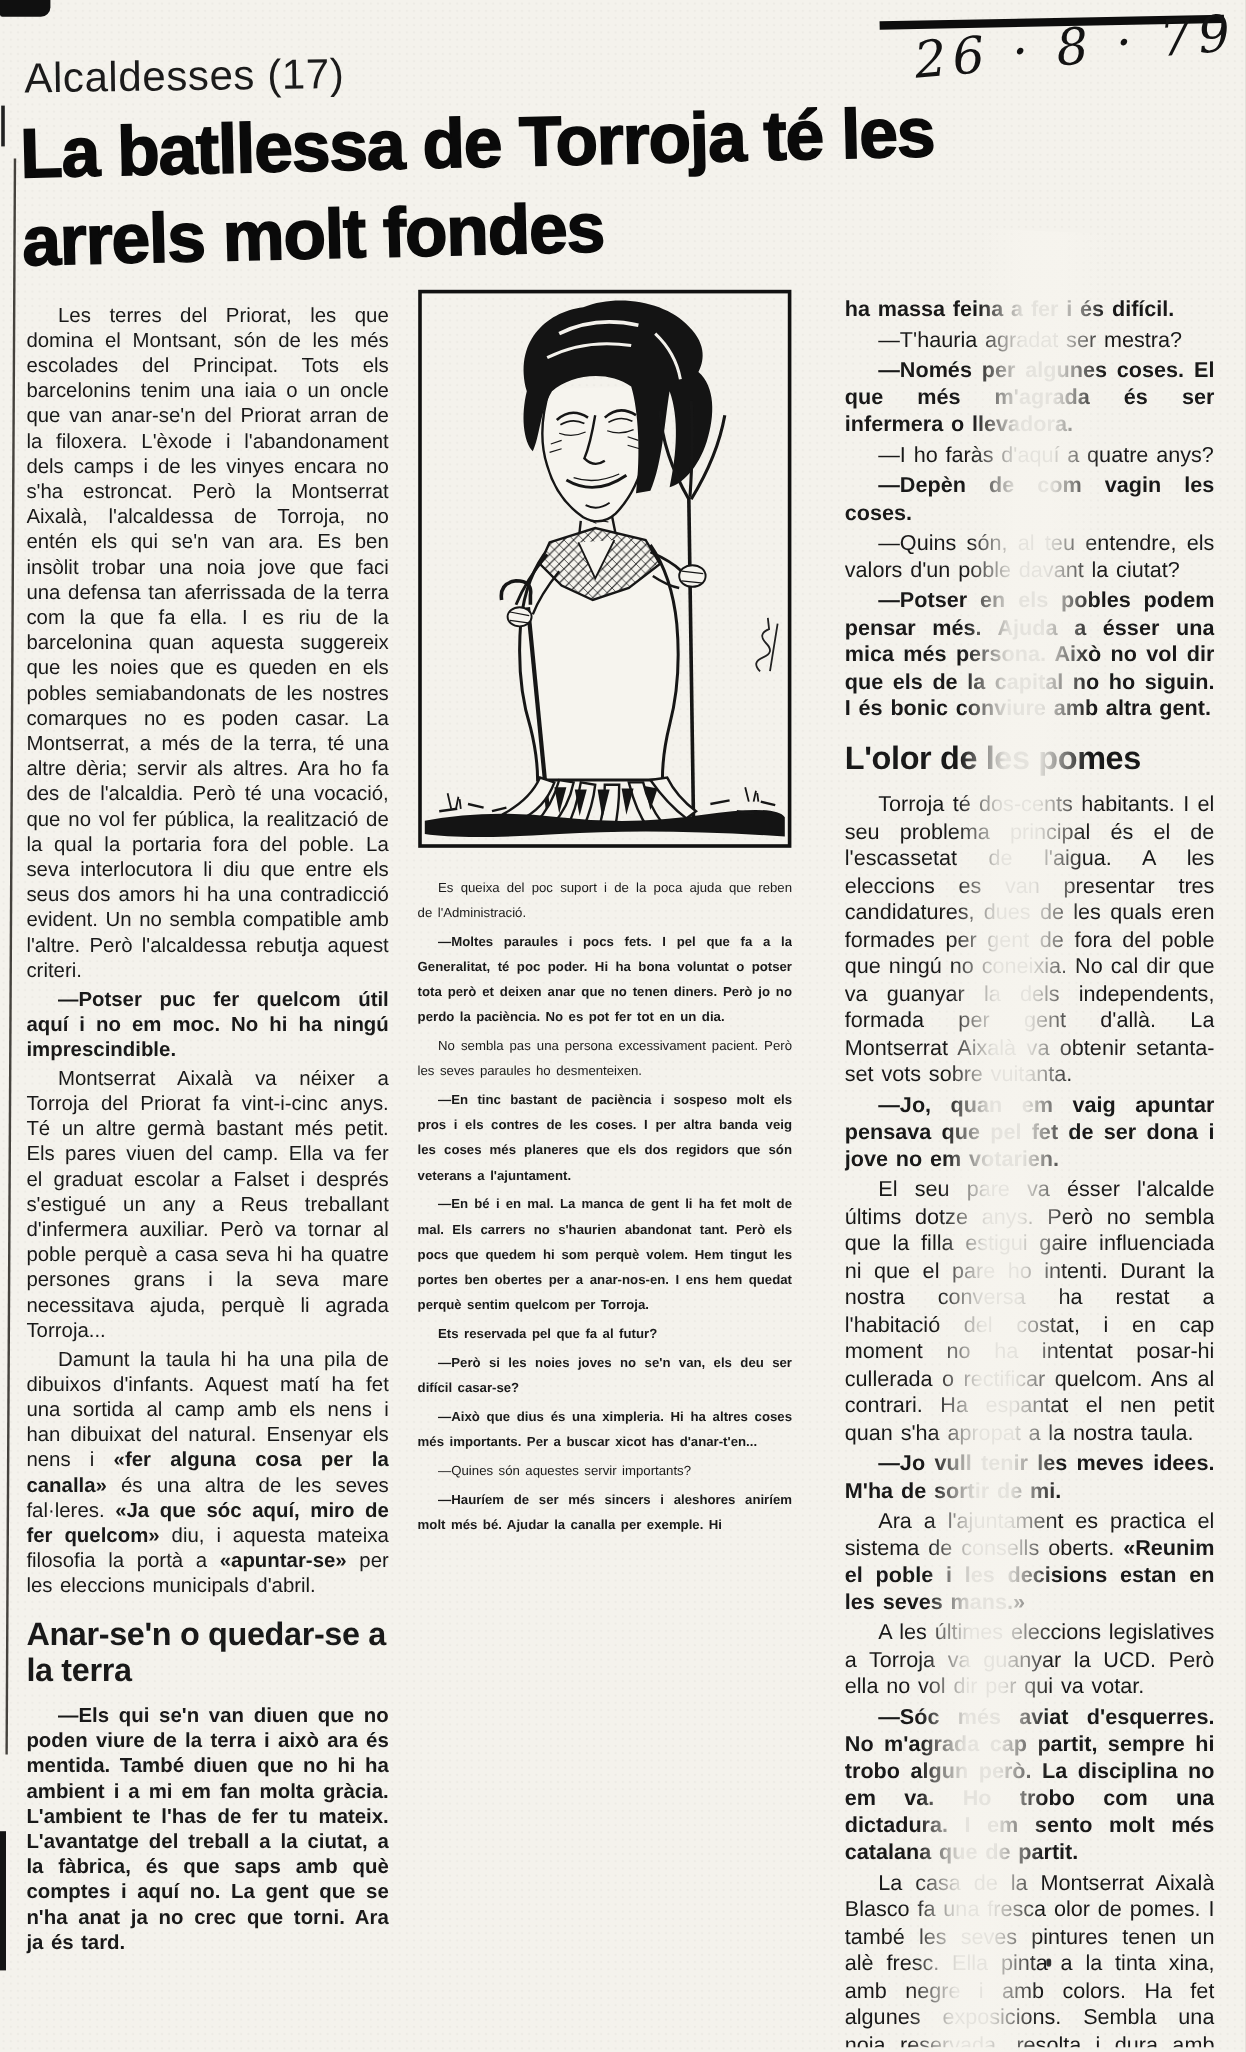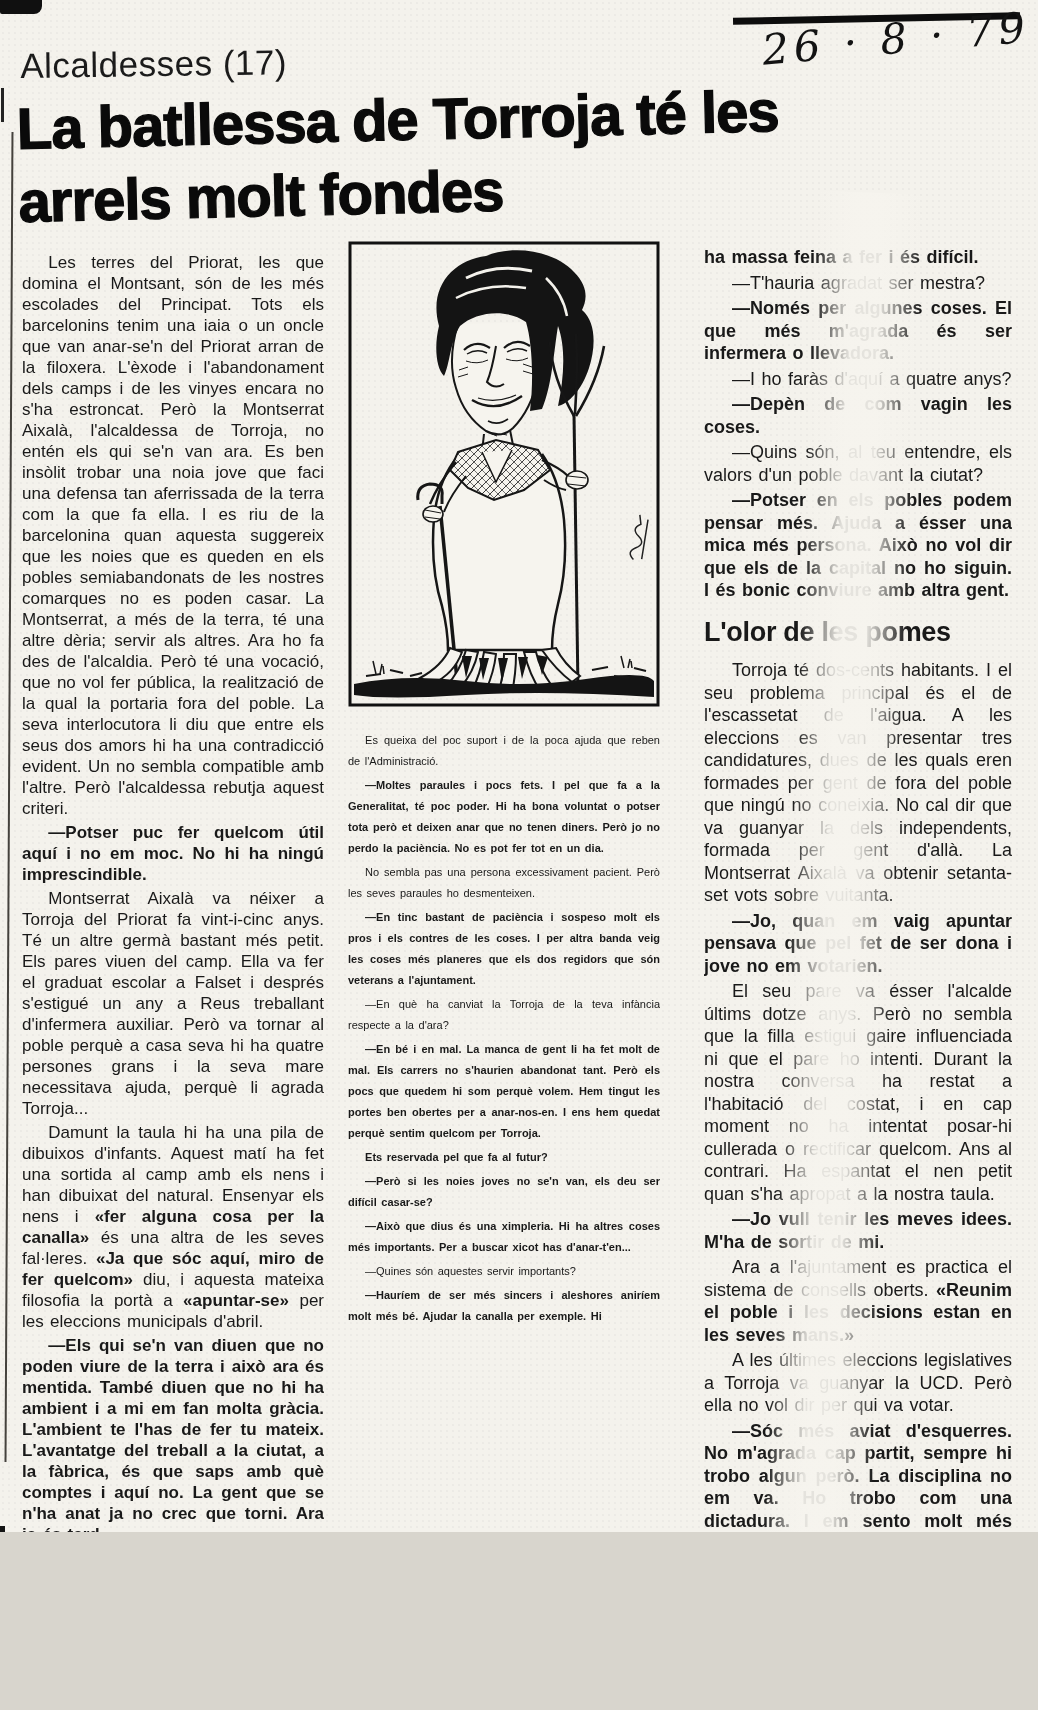--- a/index.html
+++ b/index.html
@@ -1,17 +1,17 @@
 <!DOCTYPE html>
 <html><head>
 <meta charset="utf-8">
 <style>
   html,body{margin:0;padding:0;background:#d8d5cd;}
   .sheet{
-    position:relative;width:1038px;height:1532px;overflow:hidden;
+    position:relative;width:1038px;height:1710px;overflow:hidden;
     background:#f4f2ec;
     background-image:radial-gradient(rgba(40,38,34,.035) 1px, transparent 1.2px);
     background-size:6px 6px;
     font-family:"Liberation Sans", sans-serif;
     color:#191919;
   }
   
   .corner-blob{position:absolute;left:0;top:0;width:42px;height:14px;background:#101010;border-radius:0 0 8px 2px;}
   .topright-bar{position:absolute;left:733px;top:15px;width:287px;height:7px;background:#0d0d0d;transform:rotate(-1.1deg);}
   .edge-line{position:absolute;left:8px;top:132px;width:2px;height:1330px;background:#26231f;transform:rotate(.3deg);opacity:.85;}
@@ -68,22 +68,22 @@
   <div class="kicker">Alcaldesses (17)</div>
   <div class="hand-date">26 · 8 · 79</div>
 
   <h1 class="headline"><span>La batllessa de Torroja té les</span><br><span>arrels molt fondes</span></h1>
 
   <div class="col col1" id="col1">
       <p class="para normal"><span>Les terres del Priorat, les que domina el Montsant, són de les més escolades del Principat. Tots els barcelonins tenim una iaia o un oncle que van anar-se'n del Priorat arran de la filoxera. L'èxode i l'abandonament dels camps i de les vinyes encara no s'ha estroncat. Però la Montserrat Aixalà, l'alcaldessa de Torroja, no entén els qui se'n van ara. Es ben insòlit trobar una noia jove que faci una defensa tan aferrissada de la terra com la que fa ella. I es riu de la barcelonina quan aquesta suggereix que les noies que es queden en els pobles semiabandonats de les nostres comarques no es poden casar. La Montserrat, a més de la terra, té una altre dèria; servir als altres. Ara ho fa des de l'alcaldia. Però té una vocació, que no vol fer pública, la realització de la qual la portaria fora del poble. La seva interlocutora li diu que entre els seus dos amors hi ha una contradicció evident. Un no sembla compatible amb l'altre. Però l'alcaldessa rebutja aquest criteri.</span></p>
       <p class="para bold"><span>—Potser puc fer quelcom útil aquí i no em moc. No hi ha ningú imprescindible.</span></p>
       <p class="para normal"><span>Montserrat Aixalà va néixer a Torroja del Priorat fa vint-i-cinc anys. Té un altre germà bastant més petit. Els pares viuen del camp. Ella va fer el graduat escolar a Falset i després s'estigué un any a Reus treballant d'infermera auxiliar. Però va tornar al poble perquè a casa seva hi ha quatre persones grans i la seva mare necessitava ajuda, perquè li agrada Torroja...</span></p>
       <p class="para normal"><span>Damunt la taula hi ha una pila de dibuixos d'infants. Aquest matí ha fet una sortida al camp amb els nens i han dibuixat del natural. Ensenyar els nens i </span><span class="b">«fer alguna cosa per la canalla»</span><span> és una altra de les seves fal·leres. </span><span class="b">«Ja que sóc aquí, miro de fer quelcom»</span><span> diu, i aquesta mateixa filosofia la portà a </span><span class="b">«apuntar-se»</span><span> per les eleccions municipals d'abril.</span></p>
+      <p class="para subhead"><span>Anar-se'n o quedar-se a la terra</span></p>
       <p class="para bold"><span>—Els qui se'n van diuen que no poden viure de la terra i això ara és mentida. També diuen que no hi ha ambient i a mi em fan molta gràcia. L'ambient te l'has de fer tu mateix. L'avantatge del treball a la ciutat, a la fàbrica, és que saps amb què comptes i aquí no. La gent que se n'ha anat ja no crec que torni. Ara ja és tard.</span></p>
-      <p class="para subhead"><span>Anar-se'n o quedar-se a la terra</span></p>
     </div>
 
   <div class="figure">
     <svg width="316" height="472" viewBox="0 0 316 472" xmlns="http://www.w3.org/2000/svg">
       <rect x="4" y="5" width="308" height="462" fill="none" stroke="#111" stroke-width="3"></rect>
 
       <path d="M112,86 Q101,122 110,150 Q118,178 140,193 Q155,201 167,190 Q185,172 192,140 Q198,112 194,84" fill="#f6f4ee" stroke="#161616" stroke-width="2"></path>
 
       <path d="M93,88 C82,48 108,22 140,18 C170,6 210,14 228,34 C244,50 240,64 236,72 C250,84 250,108 243,130 C236,152 222,166 212,168 C218,140 220,110 212,88 C208,112 206,148 196,171 L184,173 C188,140 186,104 180,84 C160,70 130,74 114,88 C104,104 104,126 98,138 C90,130 88,108 93,88 Z" fill="#141414"></path>
       <path d="M120,40 Q150,25 186,33" fill="none" stroke="#f4f2ec" stroke-width="3"></path>
@@ -175,21 +175,20 @@
         <path d="M270,300 q6,-9 12,0 q6,9 12,0 q6,-9 12,0 l9,-3 M272,308 l40,-2" stroke="#222" stroke-width="1.5" fill="none"></path>
       </g>
     </svg>
   </div>
 
   <div class="col col2" id="col2">
       <p class="para normal"><span>Es queixa del poc suport i de la poca ajuda que reben de l'Administració.</span></p>
       <p class="para bold"><span>—Moltes paraules i pocs fets. I pel que fa a la Generalitat, té poc poder. Hi ha bona voluntat o potser tota però et deixen anar que no tenen diners. Però jo no perdo la paciència. No es pot fer tot en un dia.</span></p>
       <p class="para normal"><span>No sembla pas una persona excessivament pacient. Però les seves paraules ho desmenteixen.</span></p>
       <p class="para bold"><span>—En tinc bastant de paciència i sospeso molt els pros i els contres de les coses. I per altra banda veig les coses més planeres que els dos regidors que són veterans a l'ajuntament.</span></p>
-      <p class="para normal"><span>—En què ha canviat la Torroja de la teva infància respecte a la d'ara?</span></p>
       <p class="para bold"><span>—En bé i en mal. La manca de gent li ha fet molt de mal. Els carrers no s'haurien abandonat tant. Però els pocs que quedem hi som perquè volem. Hem tingut les portes ben obertes per a anar-nos-en. I ens hem quedat perquè sentim quelcom per Torroja.</span></p>
       <p class="para bold"><span>Ets reservada pel que fa al futur?</span></p>
       <p class="para bold"><span>—Però si les noies joves no se'n van, els deu ser difícil casar-se?</span></p>
       <p class="para bold"><span>—Això que dius és una ximpleria. Hi ha altres coses més importants. Per a buscar xicot has d'anar-t'en...</span></p>
       <p class="para normal"><span>—Quines són aquestes servir importants?</span></p>
       <p class="para bold"><span>—Hauríem de ser més sincers i aleshores aniríem molt més bé. Ajudar la canalla per exemple. Hi</span></p>
     </div>
   <div class="col col3" id="col3">
       <p class="para bold noindent"><span>ha massa feina a fer i és difícil.</span></p>
       <p class="para normal"><span>—T'hauria agradat ser mestra?</span></p>

